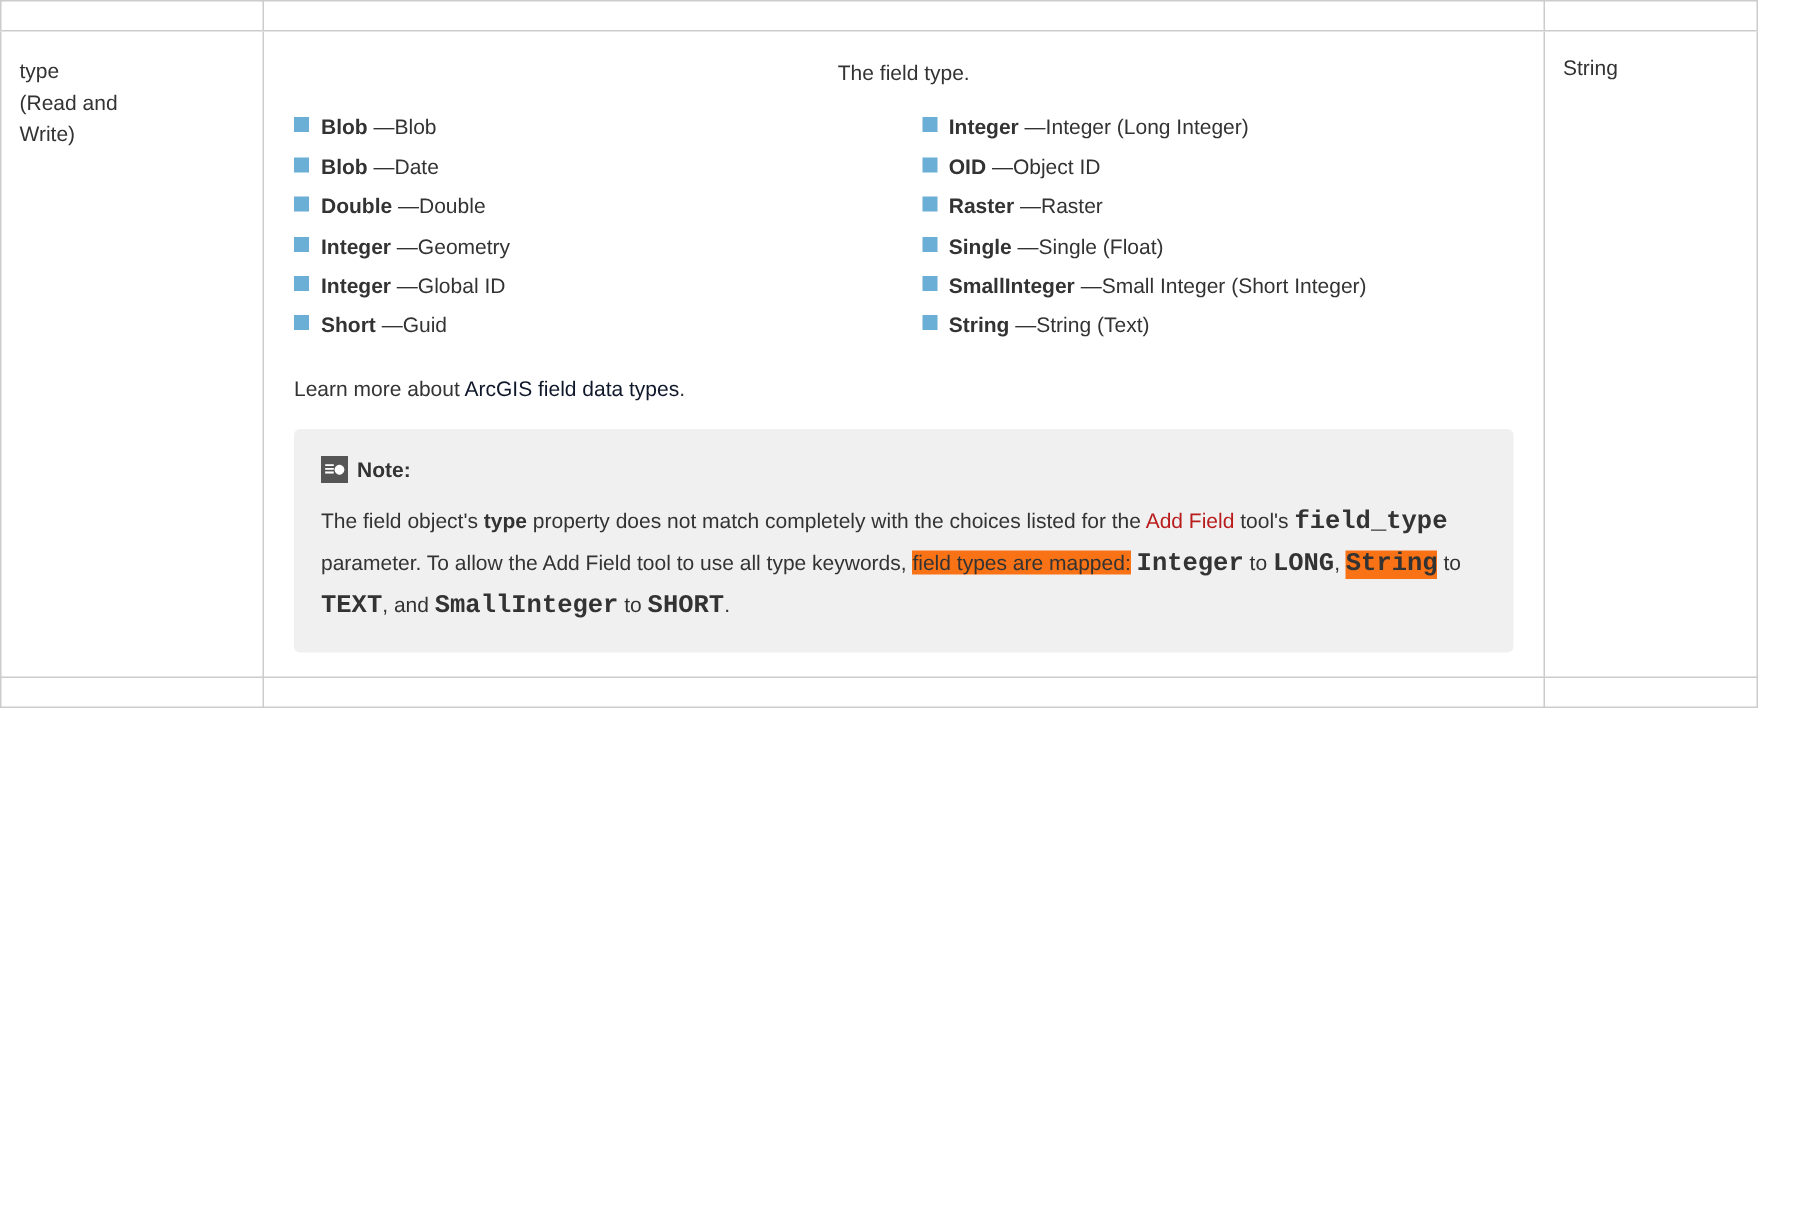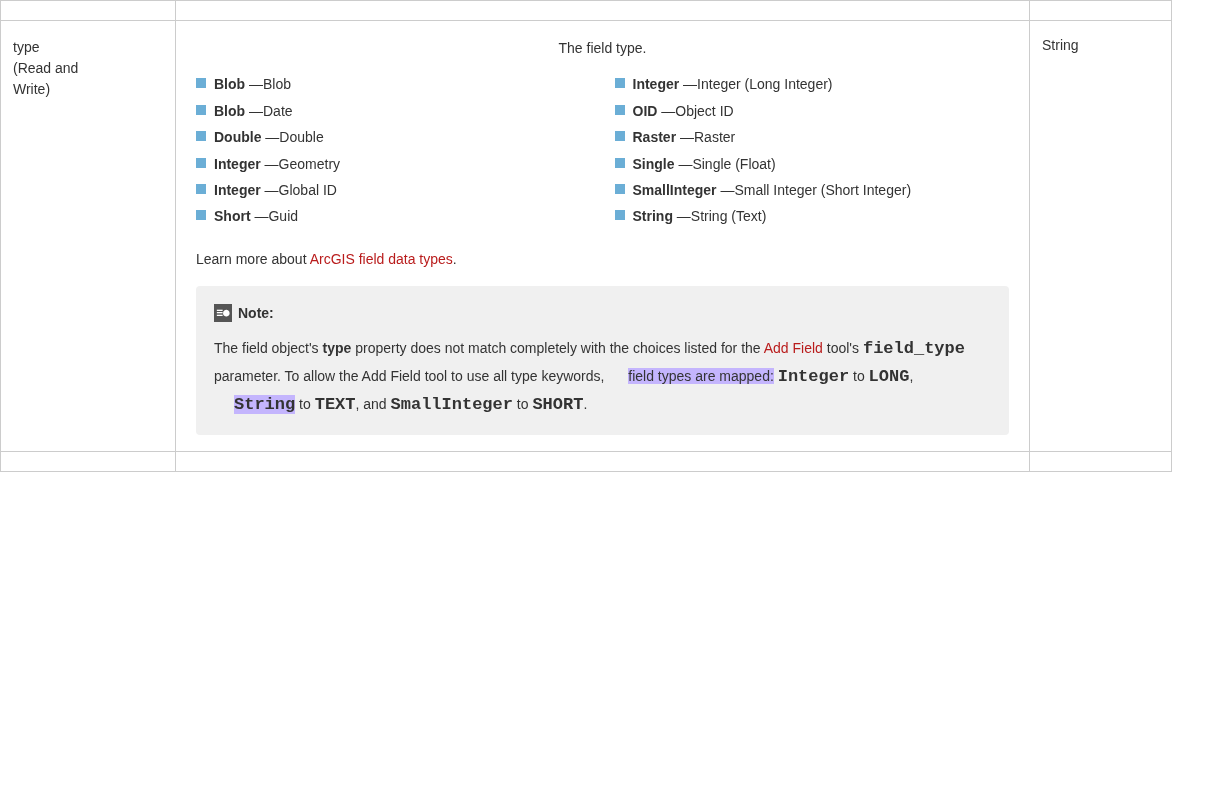--- a/index.html
+++ b/index.html
@@ -77,21 +77,21 @@
       min-width: 10px;
       background: #6baed6;
       margin-top: 5px;
       margin-right: 8px;
     }
     .learn-more {
       margin-bottom: 16px;
       font-size: 14px;
     }
     .learn-more a {
-      color: #b91c1c;
+      color: #0f172a;
       text-decoration: none;
     }
     .note-box {
       background: #f0f0f0;
       border-radius: 4px;
       padding: 16px 18px;
       margin-top: 4px;
     }
     .note-header {
       display: flex;
@@ -116,22 +116,21 @@
     .note-body {
       font-size: 14px;
       line-height: 1.65;
       color: #333;
     }
     .note-body a {
       color: #b91c1c;
       text-decoration: none;
     }
     .highlight-yellow {
-      background-color: #c4b5fd;
-      margin-left: 20px;
+      background-color: #f97316;
     }
     code {
       font-family: "Courier New", Courier, monospace;
       font-size: 17px;
     }
   </style>
 </head>
 <body>
 
 <div class="table-wrapper">

